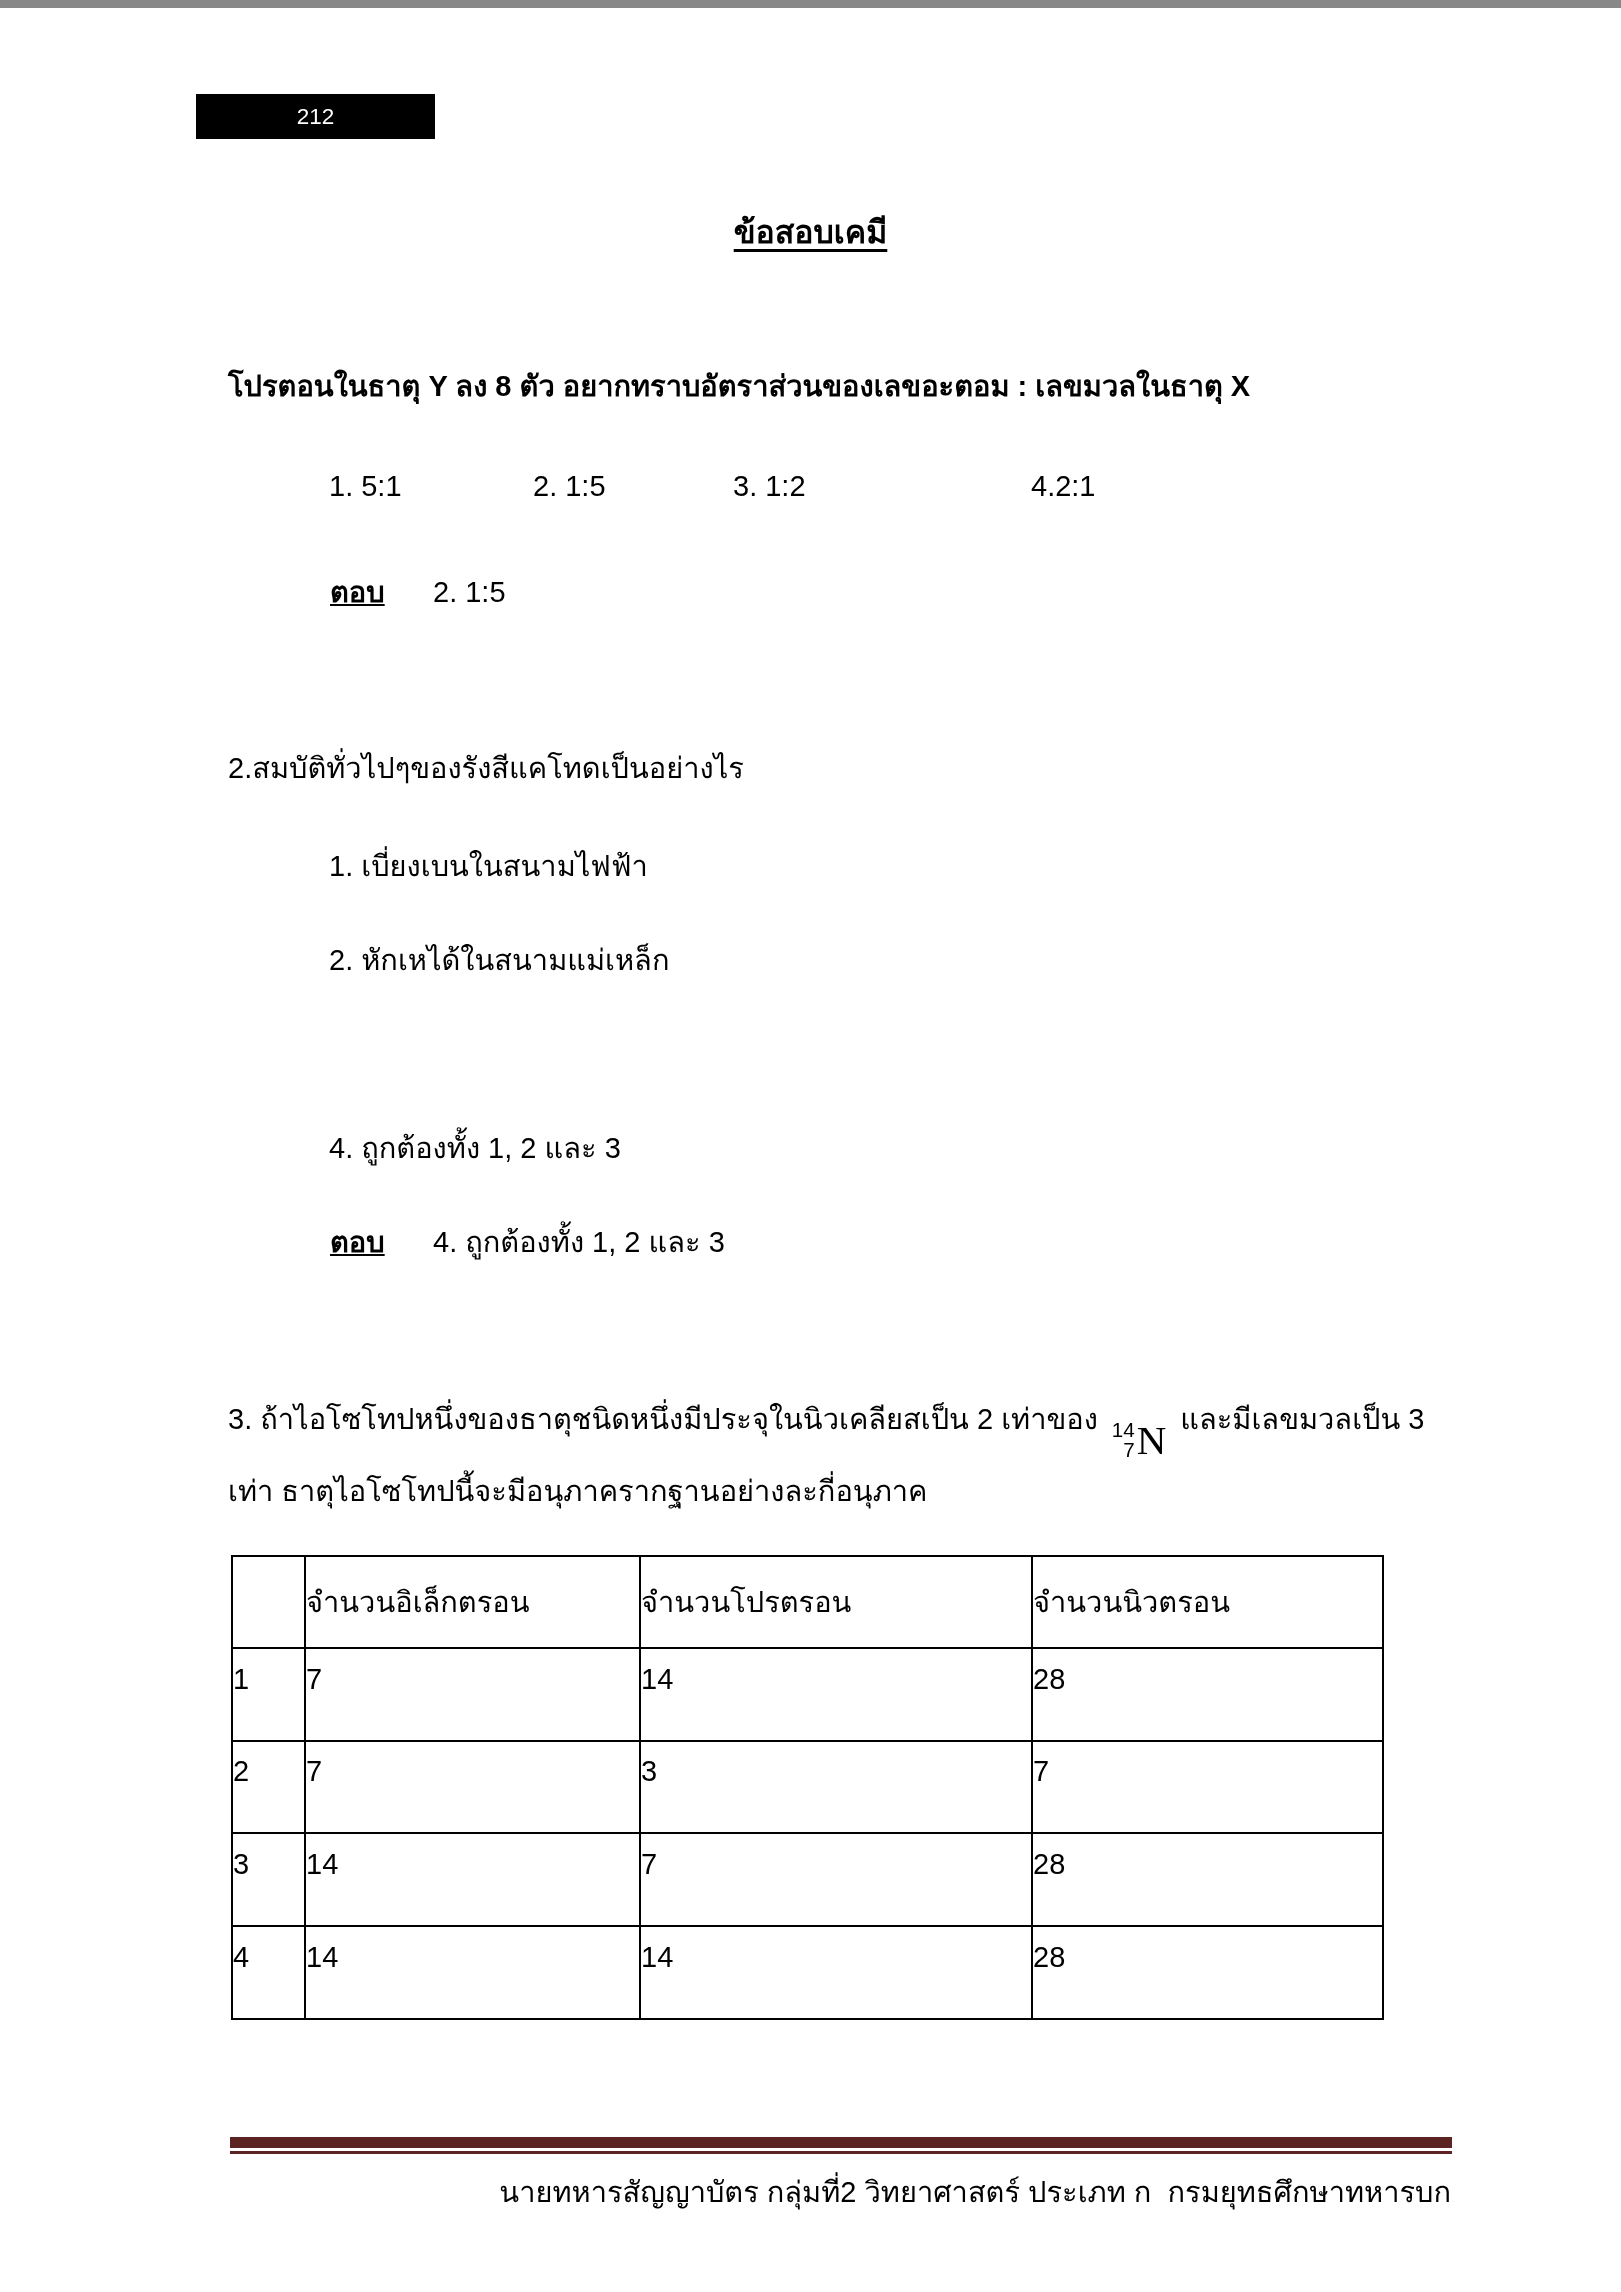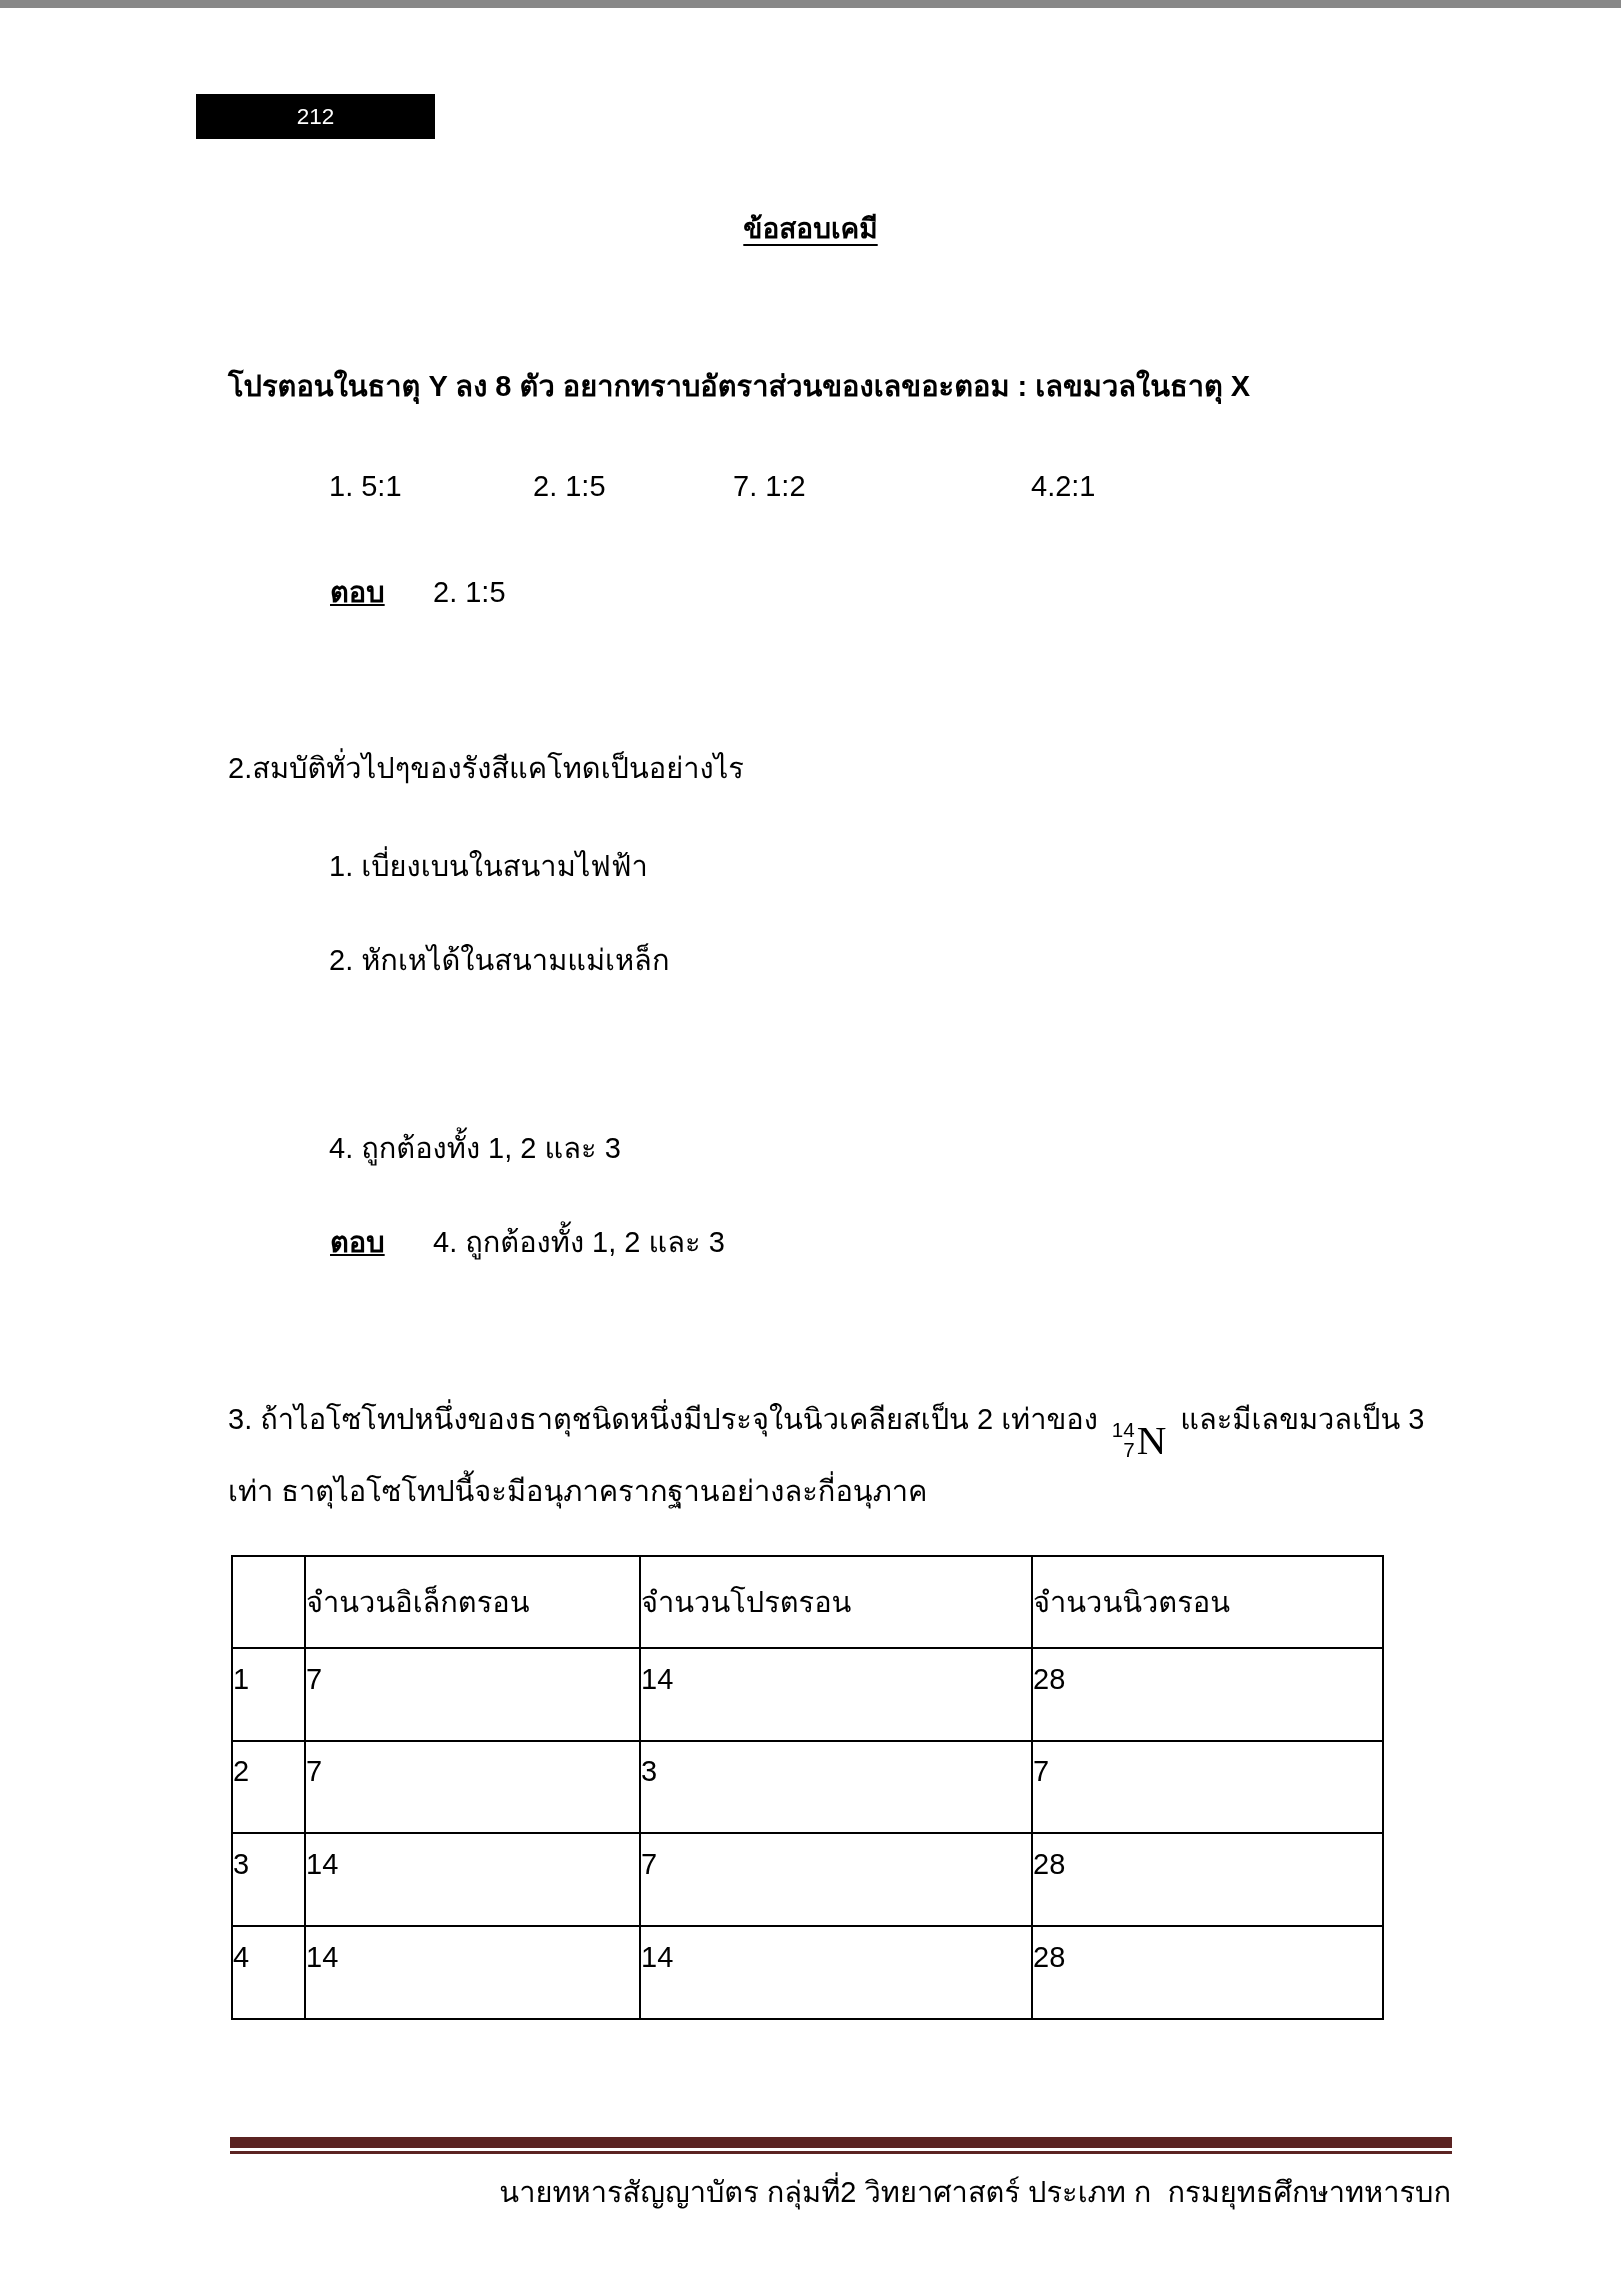--- a/index.html
+++ b/index.html
@@ -23,21 +23,21 @@
     width: 239px; height: 45px;
     background: #000000;
     color: #ffffff;
     display: flex; align-items: center; justify-content: center;
     font-size: 22.5px;
   }
   #doc-title {
     position: absolute;
     left: 0; top: 198px; width: 100%;
     text-align: center;
-    font-size: 28px;
+    font-size: 32px;
     font-weight: bold;
     text-decoration: underline;
     text-underline-offset: 5.9px;
   }
   .nuclide { display: inline-flex; align-items: center; vertical-align: -7.8px; margin: 0 5.9px; }
   .nuclide-stack {
     display: inline-flex; flex-direction: column; align-items: flex-end;
     font-size: 20.6px; line-height: 20.6px; margin-right: 2px;
   }
   .nuclide-symbol {
@@ -85,21 +85,21 @@
   <div id="page-number-box">
     <span>212</span>
   </div>
 
   <div id="doc-title">ข้อสอบเคมี</div>
 
   <div class="abs body-text" style="left:228px; top:359px;font-weight:bold;">โปรตอนในธาตุ Y ลง 8 ตัว อยากทราบอัตราส่วนของเลขอะตอม : เลขมวลในธาตุ X</div>
 
   <div class="abs body-text" style="left:329px; top:459px;">1. 5:1</div>
   <div class="abs body-text" style="left:533px; top:459px;">2. 1:5</div>
-  <div class="abs body-text" style="left:733px; top:459px;">7. 1:2</div>
+  <div class="abs body-text" style="left:733px; top:459px;">3. 1:2</div>
   <div class="abs body-text" style="left:1031px; top:459px;">4.2:1</div>
 
   <div class="abs body-text bold" style="left:330px; top:565px;">ตอบ</div>
   <div class="abs body-text" style="left:433px; top:565px;">2. 1:5</div>
 
   <div class="abs body-text" style="left:228px; top:741px;">2.สมบัติทั่วไปๆของรังสีแคโทดเป็นอย่างไร</div>
 
   <div class="abs body-text" style="left:329px; top:839px;">1. เบี่ยงเบนในสนามไฟฟ้า</div>
   <div class="abs body-text" style="left:329px; top:933px;">2. หักเหได้ในสนามแม่เหล็ก</div>
   <div class="abs body-text" style="left:329px; top:1121px;">4. ถูกต้องทั้ง 1, 2 และ 3</div>

